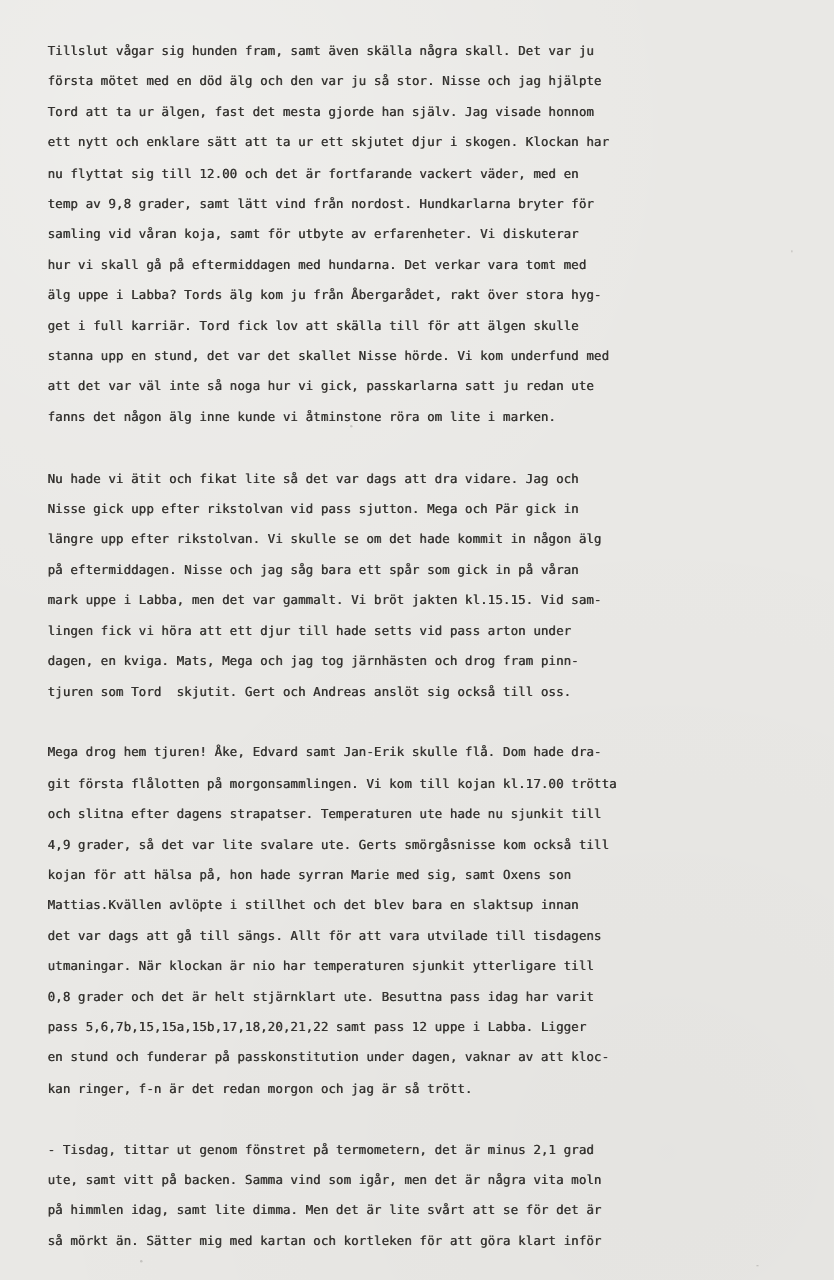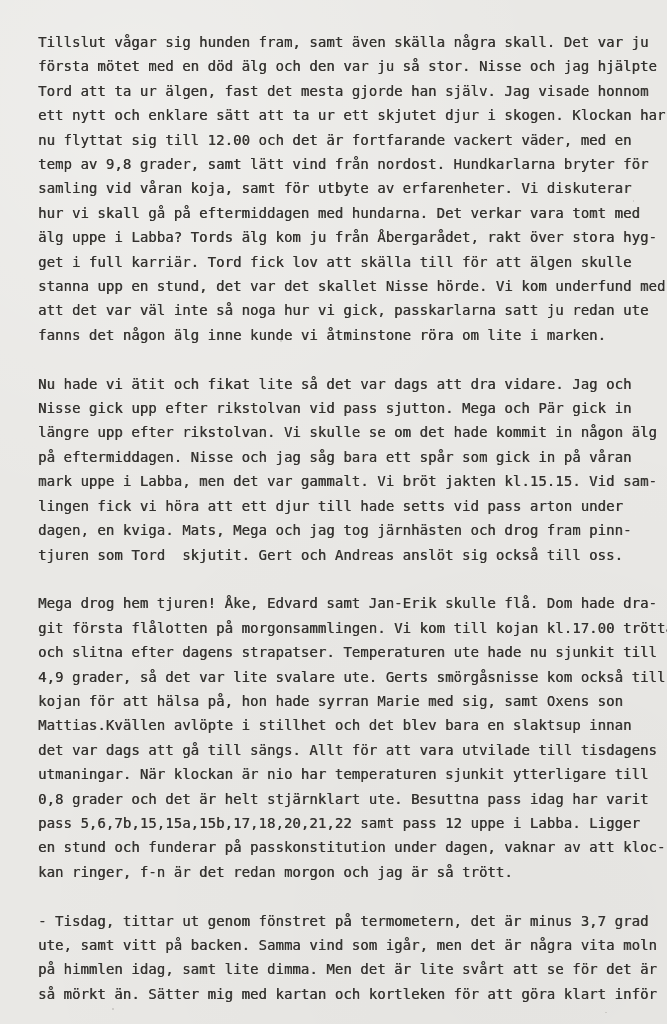--- a/index.html
+++ b/index.html
@@ -15,21 +15,21 @@
       box-sizing: border-box;
       padding: 30px 30px 0 38px;
       background:
         radial-gradient(circle at 20% 10%, rgba(255,255,255,0.25), rgba(255,255,255,0) 40%),
         radial-gradient(circle at 80% 90%, rgba(0,0,0,0.02), rgba(0,0,0,0) 50%),
         #e9e8e5;
       overflow: hidden;
     }
     .para {
       margin: 0 0 24.4px 0;
-      font-size: 14px;
+      font-size: 10px;
       line-height: 24.4px;
       color: #33312e;
       white-space: pre;
       letter-spacing: 0.05px;
       text-shadow: 0.4px 0 0 rgba(51,49,46,0.75);
     }
     
     .speckle {
       position: absolute;
       border-radius: 50%;
@@ -70,21 +70,21 @@
 och slitna efter dagens strapatser. Temperaturen ute hade nu sjunkit till
 4,9 grader, så det var lite svalare ute. Gerts smörgåsnisse kom också till
 kojan för att hälsa på, hon hade syrran Marie med sig, samt Oxens son
 Mattias.Kvällen avlöpte i stillhet och det blev bara en slaktsup innan
 det var dags att gå till sängs. Allt för att vara utvilade till tisdagens
 utmaningar. När klockan är nio har temperaturen sjunkit ytterligare till
 0,8 grader och det är helt stjärnklart ute. Besuttna pass idag har varit
 pass 5,6,7b,15,15a,15b,17,18,20,21,22 samt pass 12 uppe i Labba. Ligger
 en stund och funderar på passkonstitution under dagen, vaknar av att kloc-
 kan ringer, f-n är det redan morgon och jag är så trött.</p>
-  <p class="para">- Tisdag, tittar ut genom fönstret på termometern, det är minus 3,7 grad
+  <p class="para">- Tisdag, tittar ut genom fönstret på termometern, det är minus 2,1 grad
 ute, samt vitt på backen. Samma vind som igår, men det är några vita moln
 på himmlen idag, samt lite dimma. Men det är lite svårt att se för det är
 så mörkt än. Sätter mig med kartan och kortleken för att göra klart inför</p>
   <span class="speckle sp1"></span>
   <span class="speckle sp2"></span>
   <span class="speckle sp3"></span>
   <span class="speckle sp4"></span>
 </div>
 
 </body></html>

